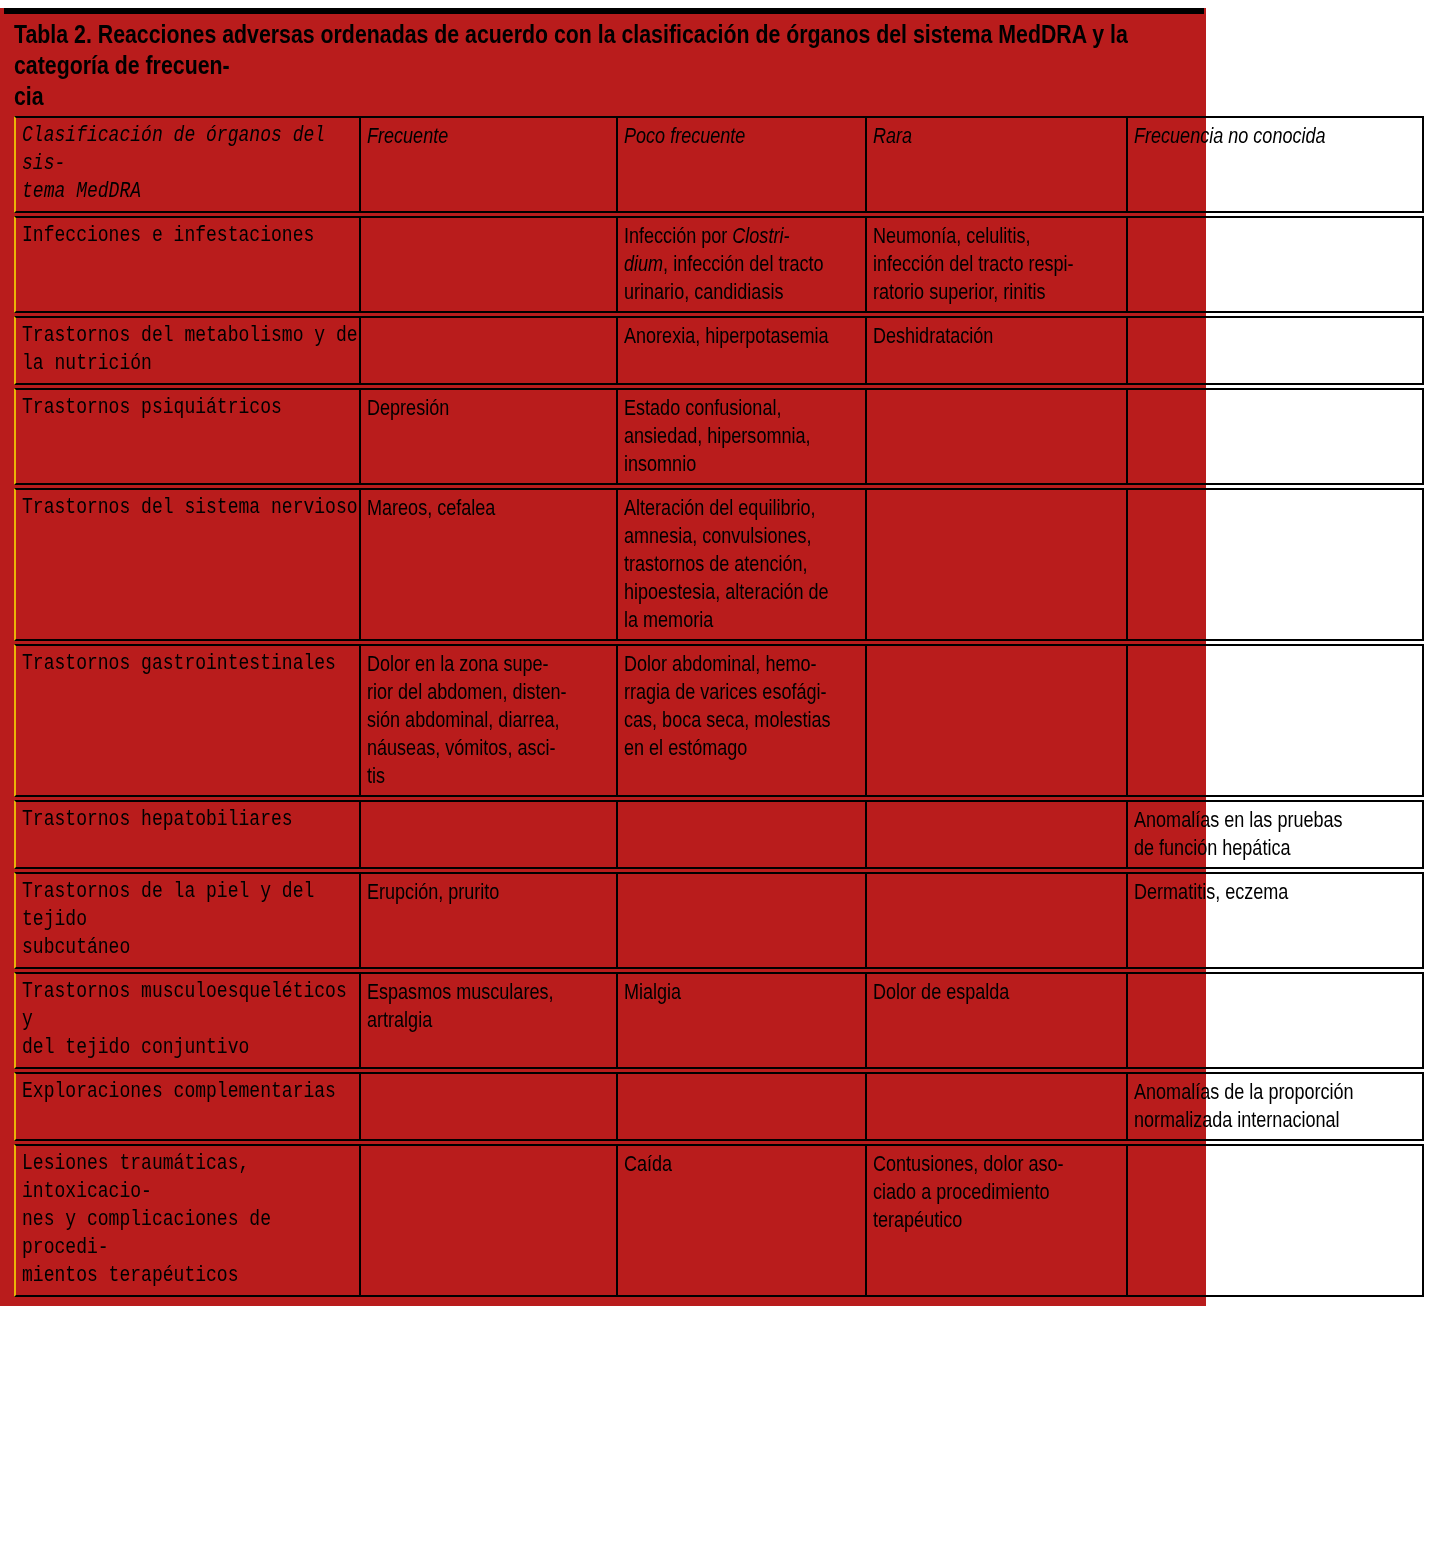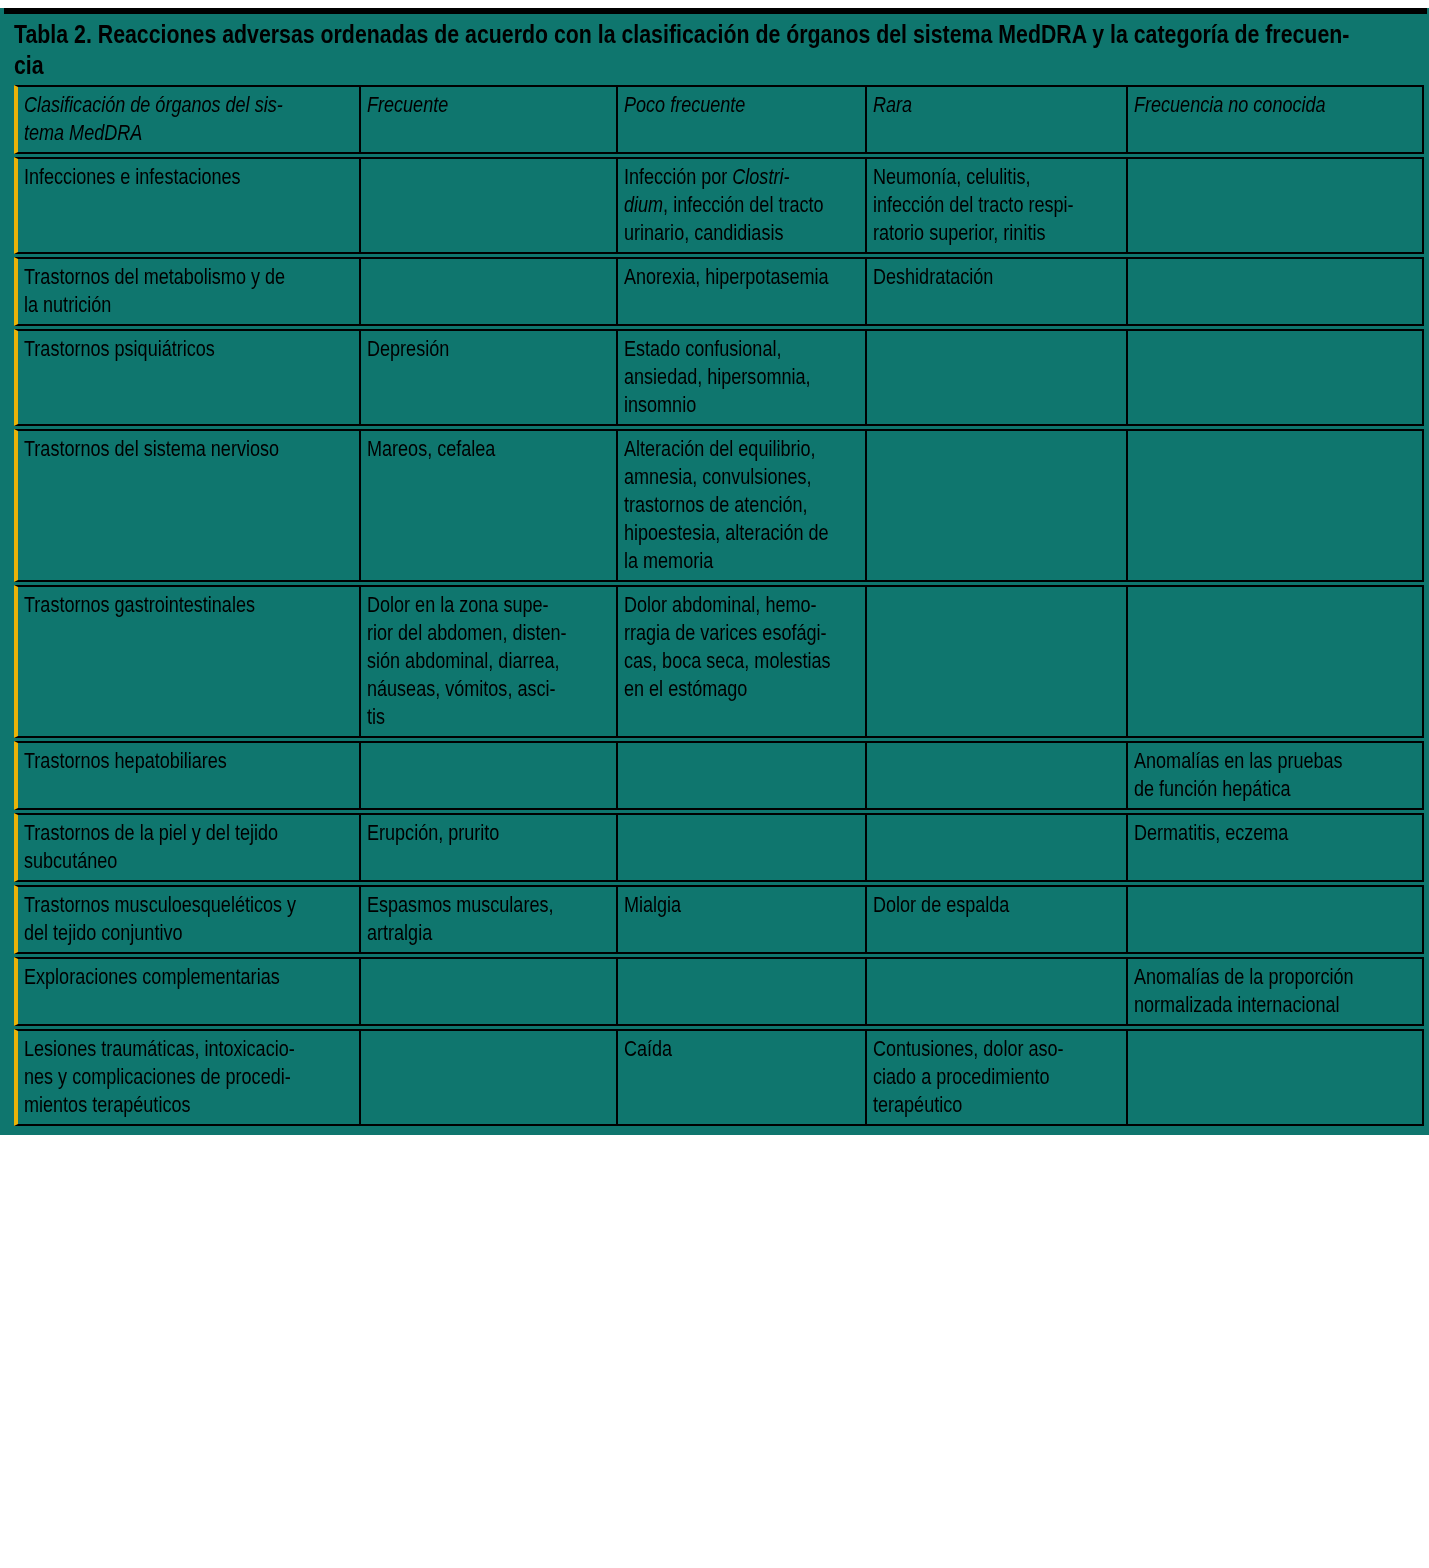--- a/index.html
+++ b/index.html
@@ -3,23 +3,23 @@
 <meta charset="utf-8">
 <style>
   html, body {
     margin: 0;
     padding: 0;
     background: #ffffff;
     color: #000000;
     font-family: "Liberation Sans", "DejaVu Sans", sans-serif;
   }
   .page {
-    width: 1429px;
+    width: 1206px;
     box-sizing: border-box;
-    background: #0f766e;
+    background: #b91c1c;
   }
   .top-rule {
     height: 6px;
     background: #000000;
     margin: 8px 2px 0 4px;
   }
   .content {
     padding: 0 5px 6px 14px;
   }
   .title {
@@ -50,21 +50,22 @@
     vertical-align: top;
     text-align: left;
     padding: 4px 0 5px 6px;
     border-top: 2px solid #000000;
     border-bottom: 2px solid #000000;
     border-right: 2px solid #000000;
     font-weight: normal;
     overflow: visible;
   }
   th:first-child, td:first-child {
-    border-left: 4px solid #eab308;
+    border-left: 2px solid #eab308;
+    font-family: Liberation Mono, monospace;
   }
   th .condense, td .condense {
     font-size: 22px;
     line-height: 28px;
   }
   th .condense {
     font-style: italic;
   }
 </style>
 </head>

